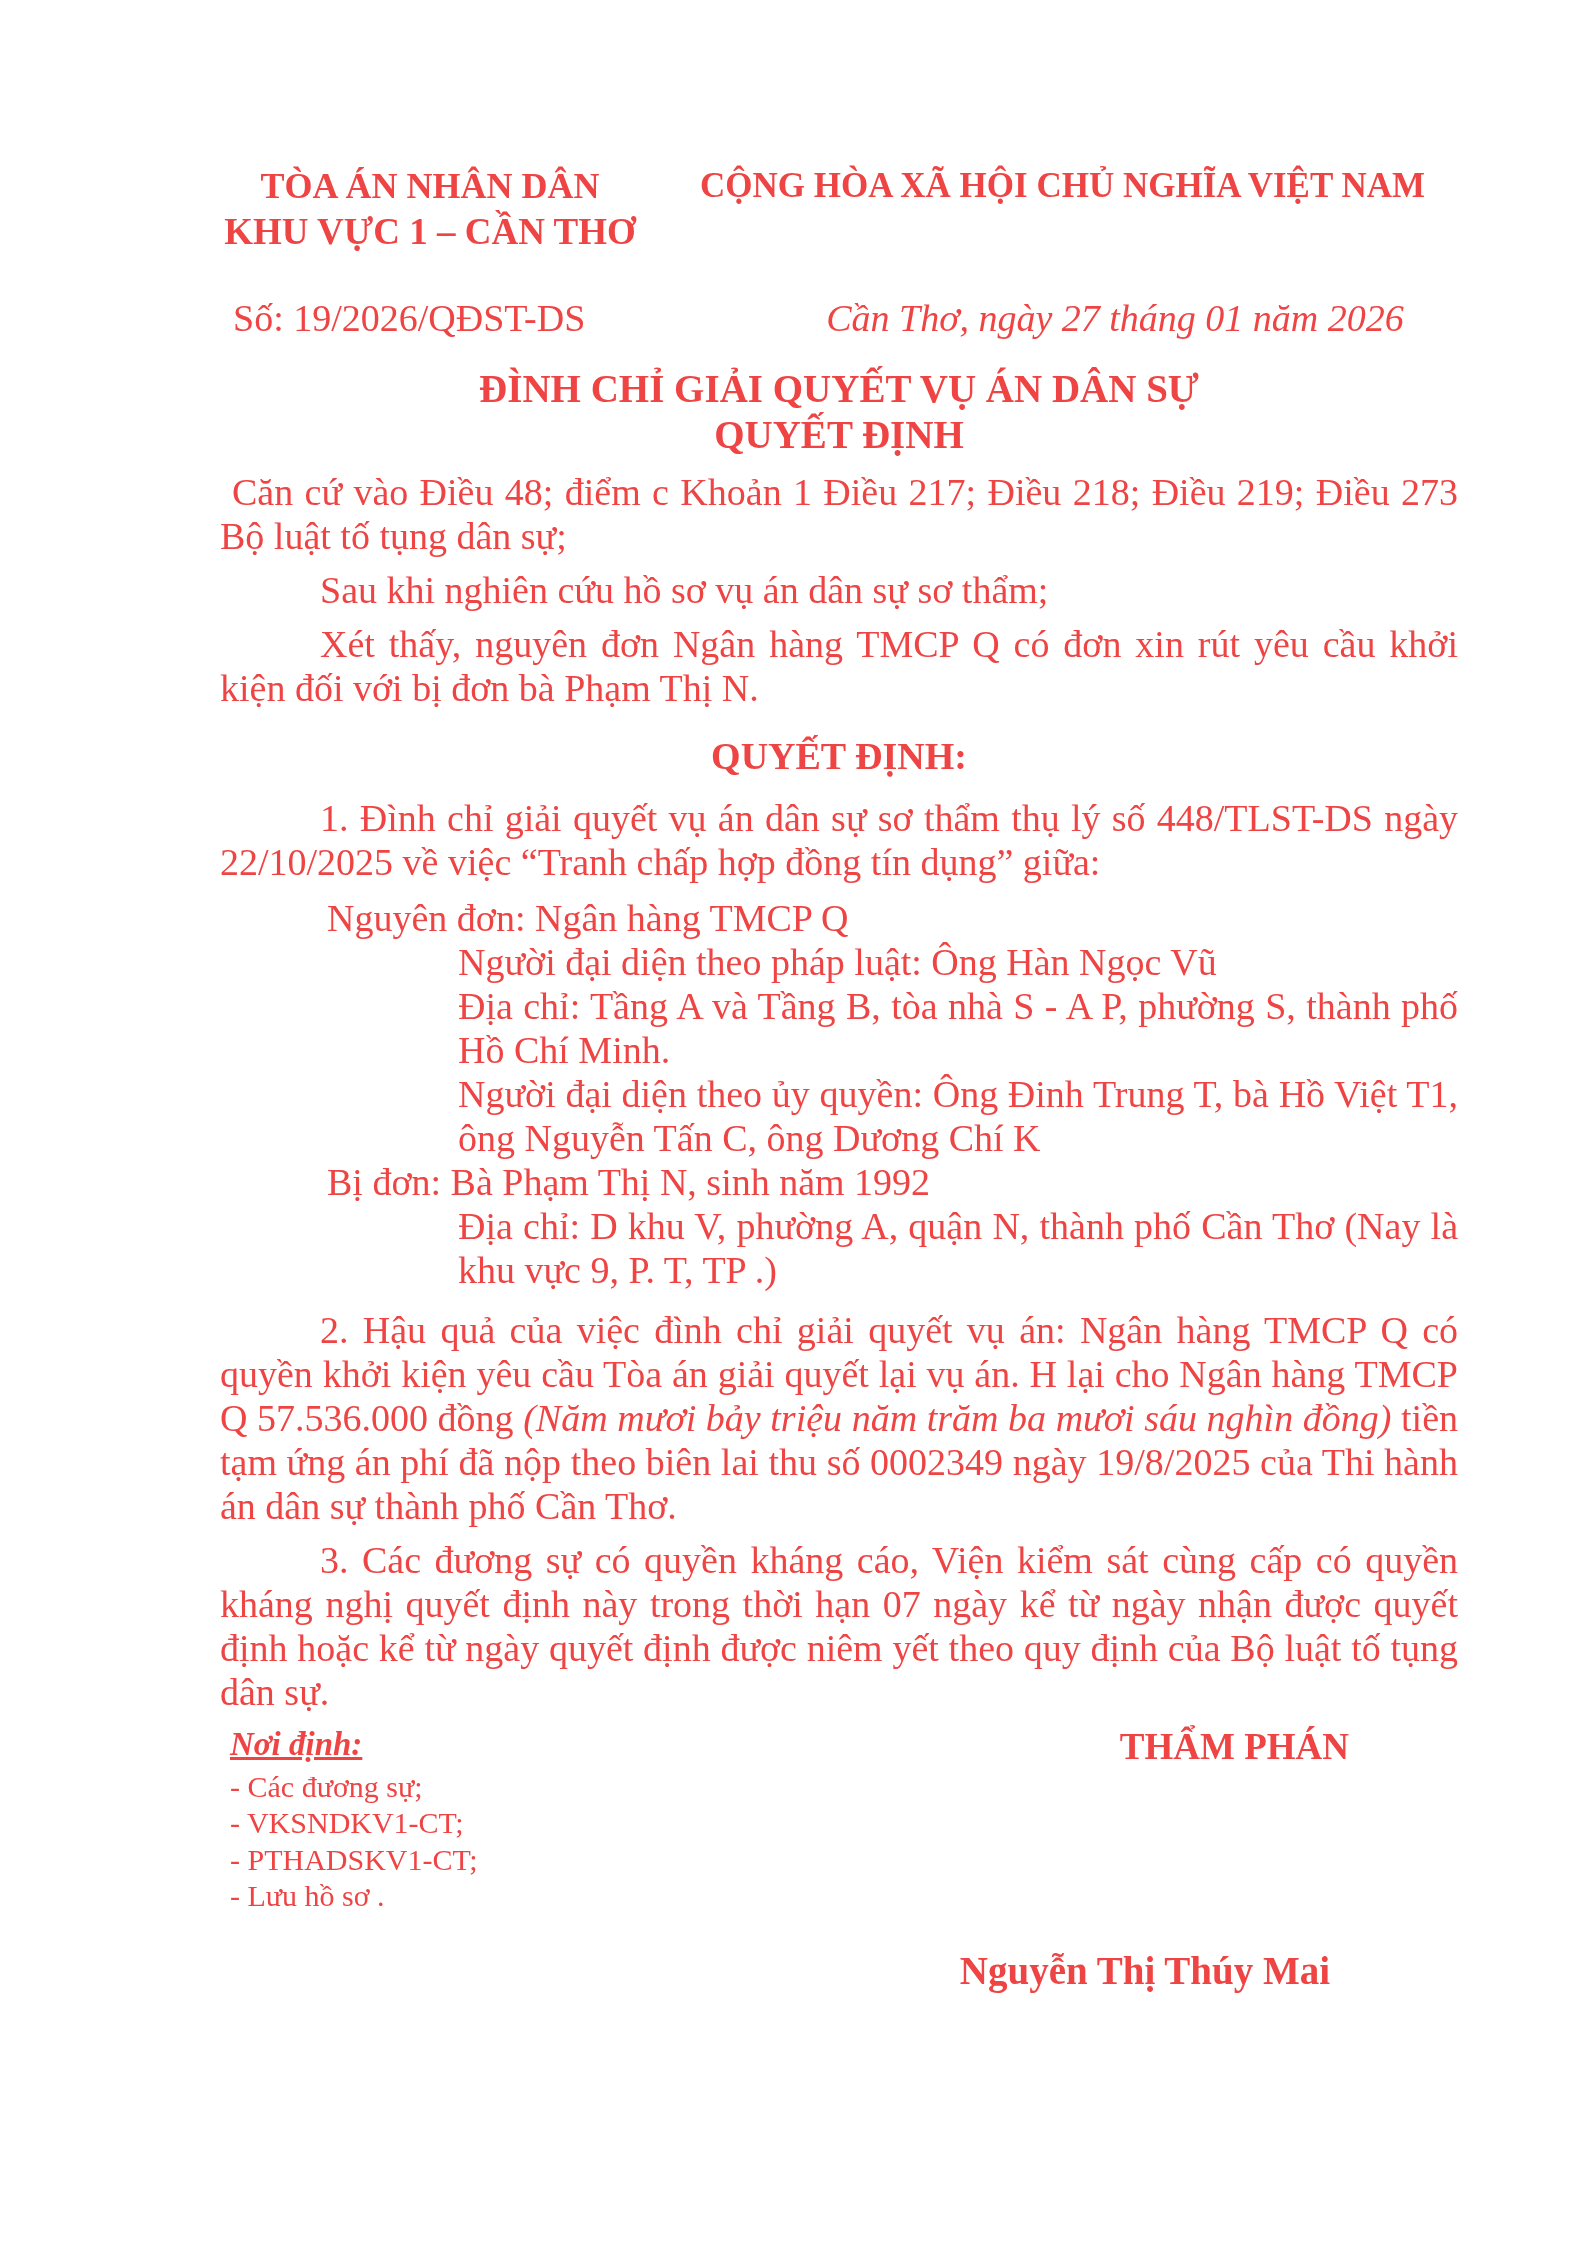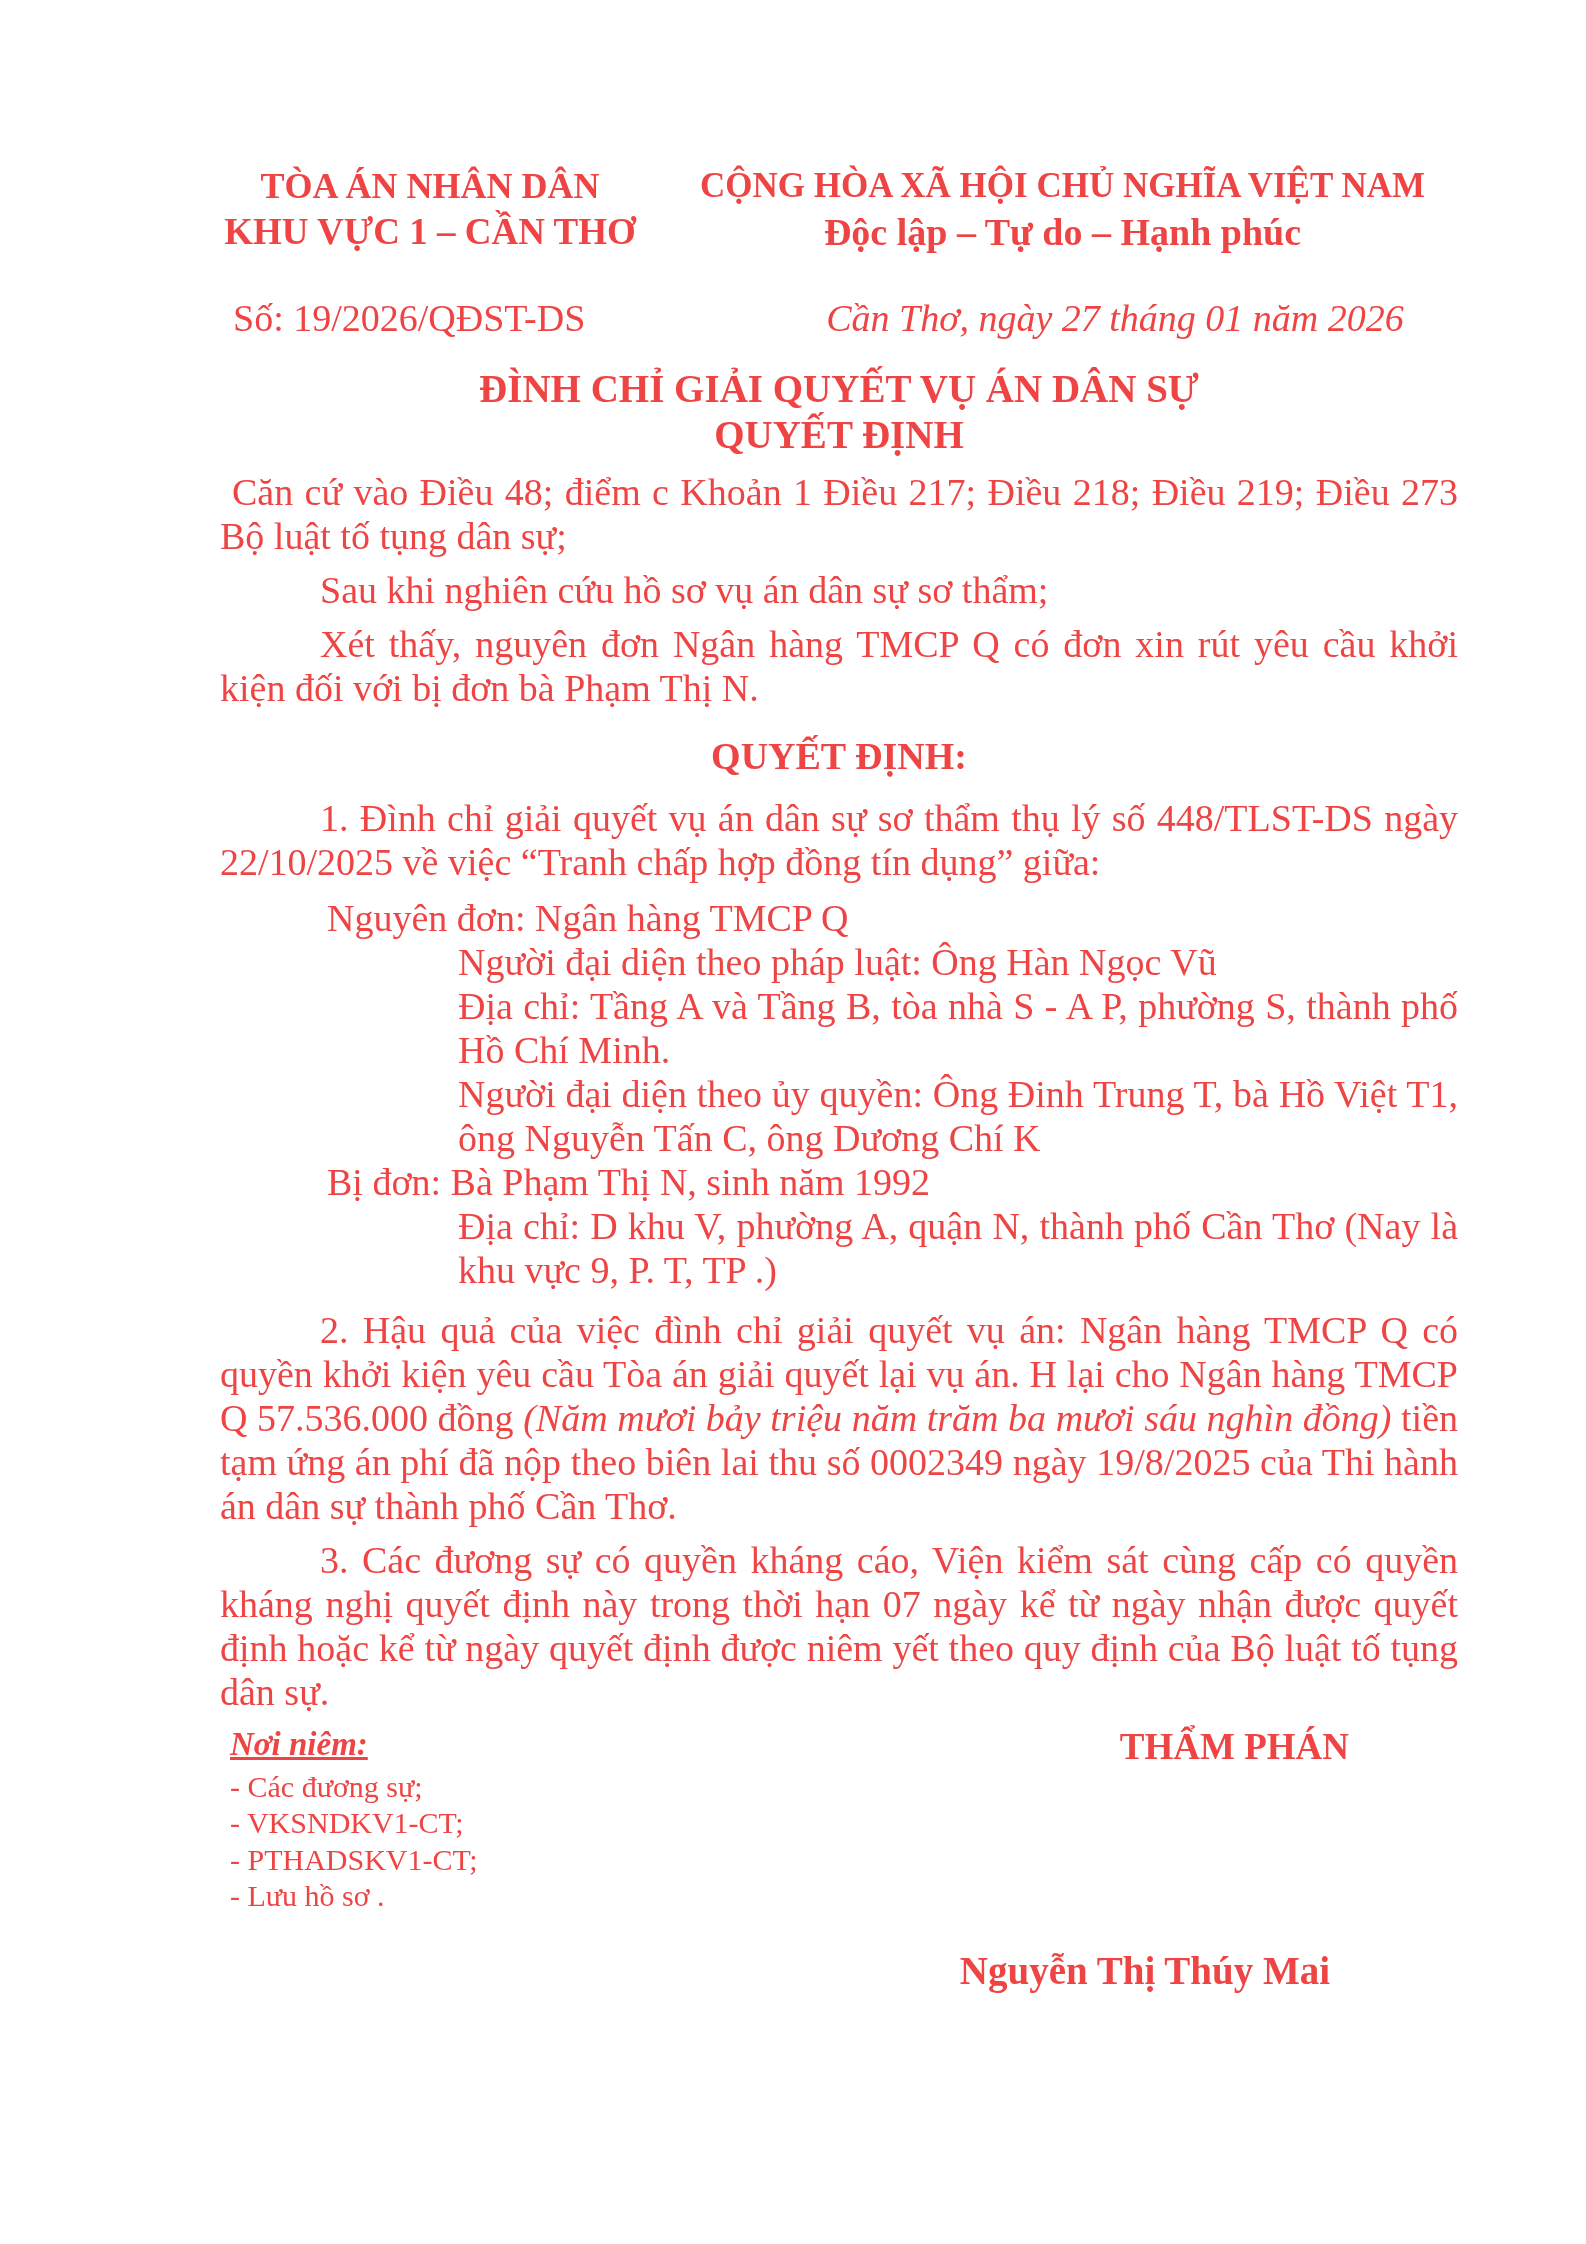--- a/index.html
+++ b/index.html
@@ -119,21 +119,20 @@
 <body>
 
 <div class="page">
 
   <div class="hdr-left">
     <div class="l1">TÒA ÁN NHÂN DÂN</div>
     <div class="l2">KHU VỰC 1 – CẦN THƠ</div>
   </div>
   <div class="hdr-right">
     <div class="l1">CỘNG HÒA XÃ HỘI CHỦ NGHĨA VIỆT NAM</div>
-    <div class="l2">Độc lập – Tự do – Hạnh phúc</div>
   </div>
   <div class="doc-number">Số: 19/2026/QĐST-DS</div>
   <div class="date-line">Cần Thơ, ngày 27 tháng 01 năm 2026</div>
 
   <div class="title-block">
     <div>ĐÌNH CHỈ GIẢI QUYẾT VỤ ÁN DÂN SỰ</div>
     <div>QUYẾT ĐỊNH</div>
   </div>
 
   <div class="body-block">
@@ -151,21 +150,21 @@
     <p class="p-detail">Người đại diện theo ủy quyền: Ông Đinh Trung T, bà Hồ Việt T1, ông Nguyễn Tấn C, ông Dương Chí K</p>
     <p class="p-party">Bị đơn: Bà Phạm Thị N, sinh năm 1992</p>
     <p class="p-detail">Địa chỉ: D khu V, phường A, quận N, thành phố Cần Thơ (Nay là khu vực 9, P. T, TP .)</p>
 
     <p class="p-indent p-art2"><span>2. Hậu quả của việc đình chỉ giải quyết vụ án: Ngân hàng TMCP Q có quyền khởi kiện yêu cầu Tòa án giải quyết lại vụ án. H lại cho Ngân hàng TMCP Q 57.536.000 đồng </span><span class="it">(Năm mươi bảy triệu năm trăm ba mươi sáu nghìn đồng)</span><span> tiền tạm ứng án phí đã nộp theo biên lai thu số 0002349 ngày 19/8/2025 của Thi hành án dân sự thành phố Cần Thơ.</span></p>
 
     <p class="p-indent p-art3">3. Các đương sự có quyền kháng cáo, Viện kiểm sát cùng cấp có quyền kháng nghị quyết định này trong thời hạn 07 ngày kể từ ngày nhận được quyết định hoặc kể từ ngày quyết định được niêm yết theo quy định của Bộ luật tố tụng dân sự.</p>
   </div>
 
   <div class="recipients">
-    <span class="cap">Nơi niêm:</span>
+    <span class="cap">Nơi định:</span>
     <div>- Các đương sự;</div>
     <div>- VKSNDKV1-CT;</div>
     <div>- PTHADSKV1-CT;</div>
     <div>- Lưu hồ sơ .</div>
   </div>
 
   <div class="judge-title">THẨM PHÁN</div>
   <div class="judge-name">Nguyễn Thị Thúy Mai</div>
 
 </div>

